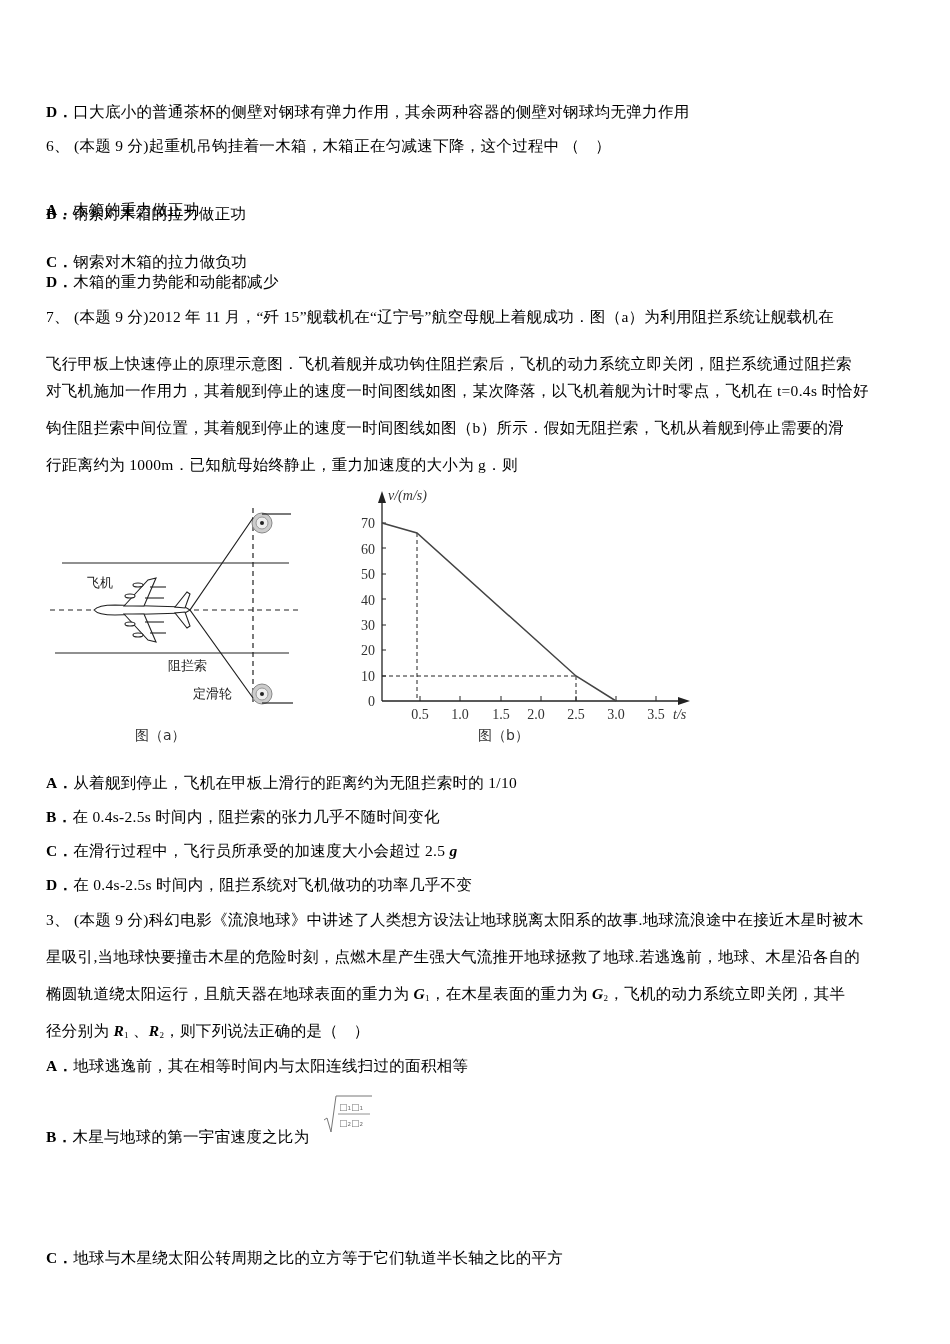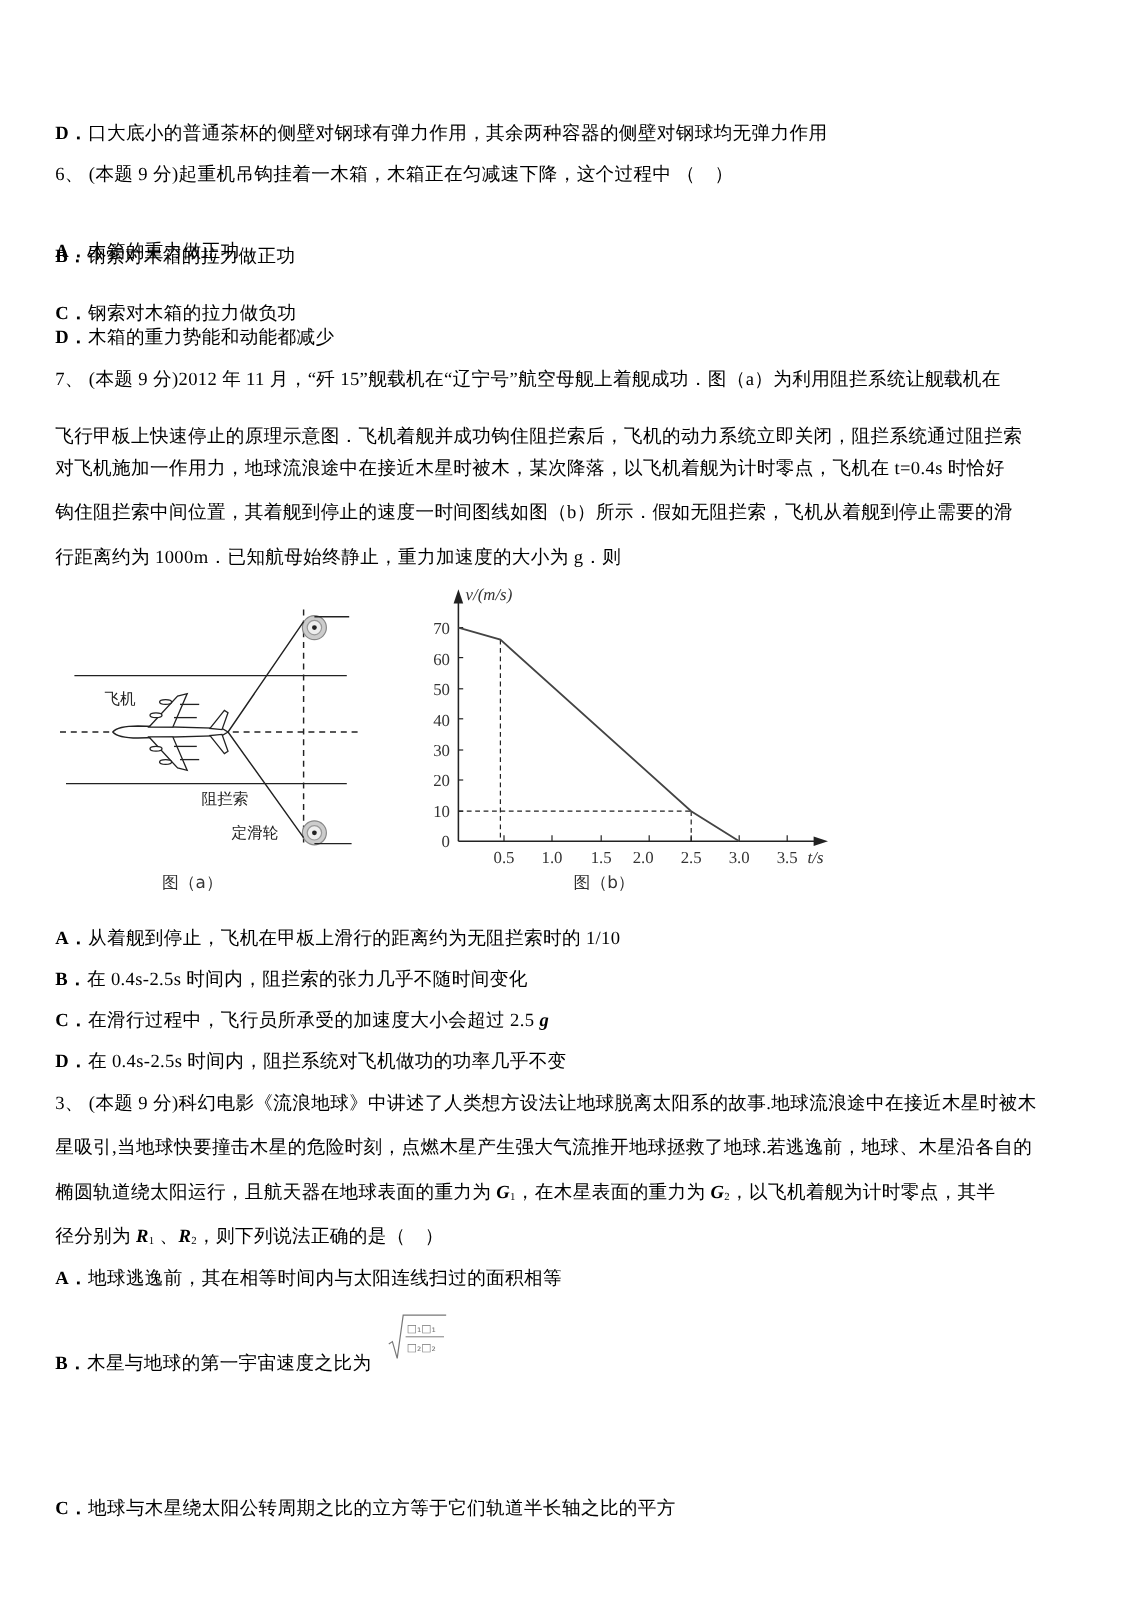--- a/index.html
+++ b/index.html
@@ -20,21 +20,21 @@
 </div>
 
 <div class="line" style="top:136px;text-align:center;">6、 (本题 9 分)起重机吊钩挂着一木箱，木箱正在匀减速下降，这个过程中 （　）</div>
 <div class="line" style="top:170px;margin-top:30px;"><span class="lbl">A．</span><span>木箱的重力做正功</span></div>
 <div class="line" style="top:204px;"><span class="lbl">B．</span><span>钢索对木箱的拉力做正功</span></div>
 <div class="line" style="top:252px;"><span class="lbl">C．</span><span>钢索对木箱的拉力做负功</span></div>
 <div class="line" style="top:272px;"><span class="lbl">D．</span><span>木箱的重力势能和动能都减少</span></div>
 
 <div class="line" style="top:307px;">7、 (本题 9 分)2012 年 11 月，“歼 15”舰载机在“辽宁号”航空母舰上着舰成功．图（a）为利用阻拦系统让舰载机在</div>
 <div class="line" style="top:344px;margin-top:10px;">飞行甲板上快速停止的原理示意图．飞机着舰并成功钩住阻拦索后，飞机的动力系统立即关闭，阻拦系统通过阻拦索</div>
-<div class="line" style="top:381px;">对飞机施加一作用力，地球流浪途中在接近木星时被木，某次降落，以飞机着舰为计时零点，飞机在 t=0.4s 时恰好</div>
+<div class="line" style="top:381px;">对飞机施加一作用力，其着舰到停止的速度一时间图线如图，某次降落，以飞机着舰为计时零点，飞机在 t=0.4s 时恰好</div>
 <div class="line" style="top:418px;">钩住阻拦索中间位置，其着舰到停止的速度一时间图线如图（b）所示．假如无阻拦索，飞机从着舰到停止需要的滑</div>
 <div class="line" style="top:455px;">行距离约为 1000m．已知航母始终静止，重力加速度的大小为 g．则</div>
 
 <div class="fig" style="left:40px; top:490px; width:270px; height:260px;">
   <svg width="270" height="260" viewBox="0 0 270 260">
 
     <line x1="22" y1="73" x2="249" y2="73" stroke="#222" stroke-width="1.2"></line>
     <line x1="15" y1="163" x2="249" y2="163" stroke="#222" stroke-width="1.2"></line>
 
     <line x1="10" y1="120" x2="258" y2="120" stroke="#222" stroke-width="1.2" stroke-dasharray="5,4"></line>
@@ -139,21 +139,21 @@
 </div>
 
 <div class="line" style="top:773px;"><span class="lbl">A．</span><span>从着舰到停止，飞机在甲板上滑行的距离约为无阻拦索时的 1/10</span></div>
 <div class="line" style="top:807px;"><span class="lbl">B．</span><span>在 0.4s-2.5s 时间内，阻拦索的张力几乎不随时间变化</span></div>
 <div class="line" style="top:841px;"><span class="lbl">C．</span><span>在滑行过程中，飞行员所承受的加速度大小会超过 2.5 </span><span class="it">g</span></div>
 <div class="line" style="top:875px;"><span class="lbl">D．</span><span>在 0.4s-2.5s 时间内，阻拦系统对飞机做功的功率几乎不变</span></div>
 
 <div class="line" style="top:910px;">3、 (本题 9 分)科幻电影《流浪地球》中讲述了人类想方设法让地球脱离太阳系的故事.地球流浪途中在接近木星时被木</div>
 <div class="line" style="top:947px;">星吸引,当地球快要撞击木星的危险时刻，点燃木星产生强大气流推开地球拯救了地球.若逃逸前，地球、木星沿各自的</div>
 <div class="line" style="top:984px;">
-  <span>椭圆轨道绕太阳运行，且航天器在地球表面的重力为 </span><span class="it">G</span><sub>1</sub><span>，在木星表面的重力为 </span><span class="it">G</span><sub>2</sub><span>，以飞机着舰为计时零点，其半</span>
+  <span>椭圆轨道绕太阳运行，且航天器在地球表面的重力为 </span><span class="it">G</span><sub>1</sub><span>，在木星表面的重力为 </span><span class="it">G</span><sub>2</sub><span>，飞机的动力系统立即关闭，其半</span>
 </div>
 <div class="line" style="top:1021px;text-align:right;">
   <span>径分别为 </span><span class="it">R</span><sub>1</sub><span> 、</span><span class="it">R</span><sub>2</sub><span>，则下列说法正确的是（　）</span>
 </div>
 
 <div class="line" style="top:1056px;"><span class="lbl">A．</span><span>地球逃逸前，其在相等时间内与太阳连线扫过的面积相等</span></div>
 <div class="line" style="top:1127px;"><span class="lbl">B．</span><span>木星与地球的第一宇宙速度之比为</span></div>
 <svg class="sqrt" viewBox="0 0 50 40">
   <polyline points="2,26 5,24 9,38 14,2 50,2" fill="none" stroke="#777" stroke-width="1"></polyline>
   <line x1="16" y1="20" x2="48" y2="20" stroke="#777" stroke-width="0.8"></line>

